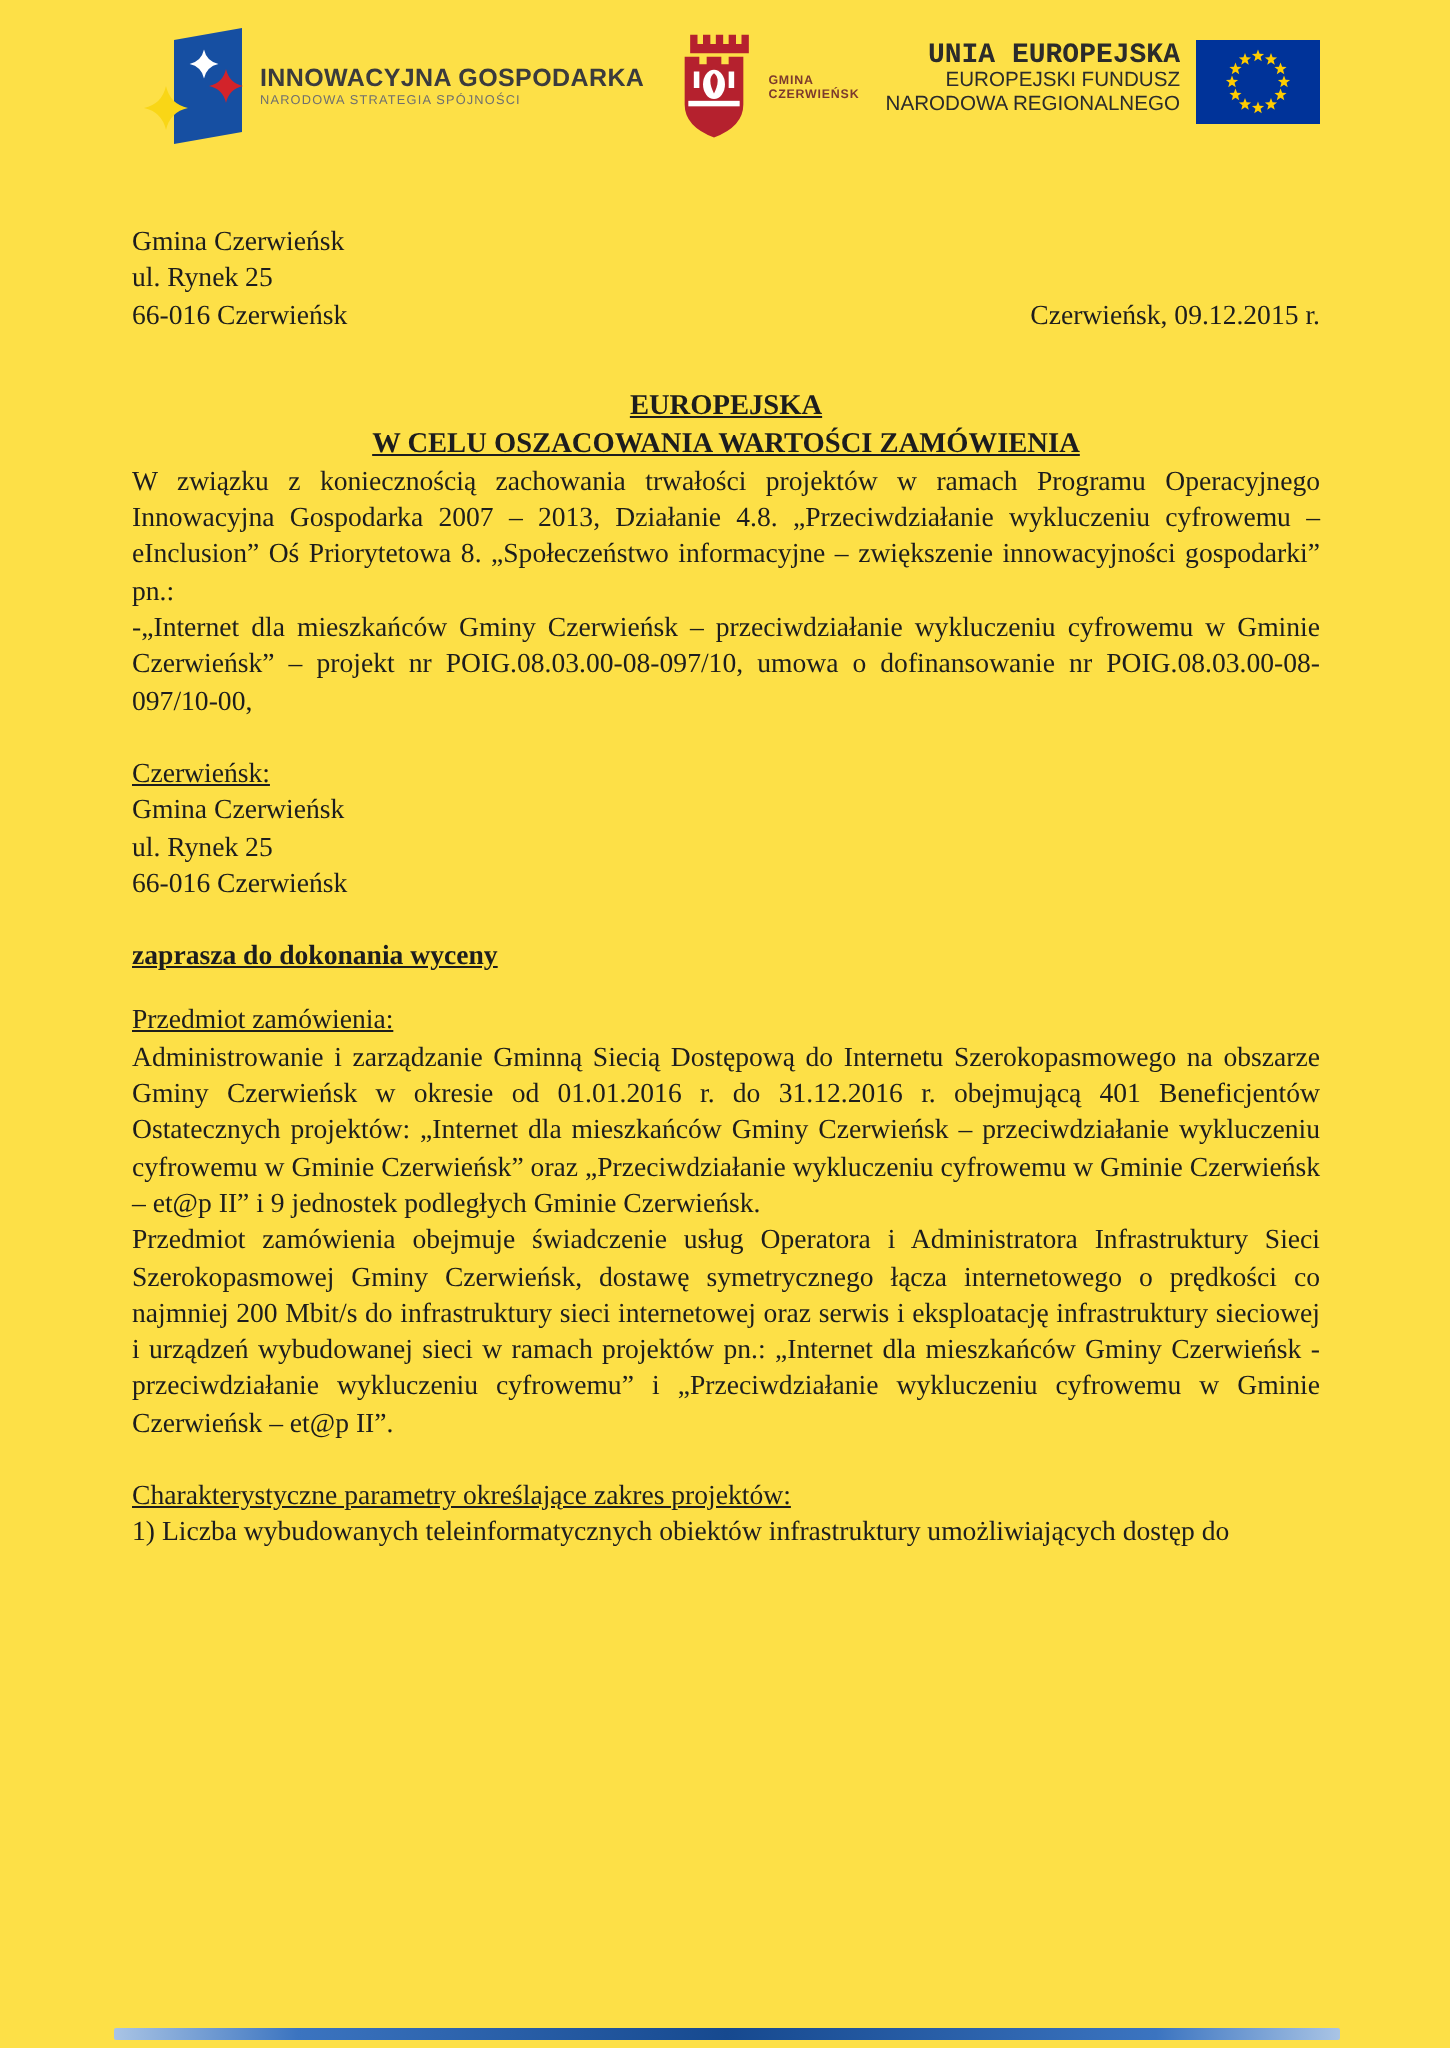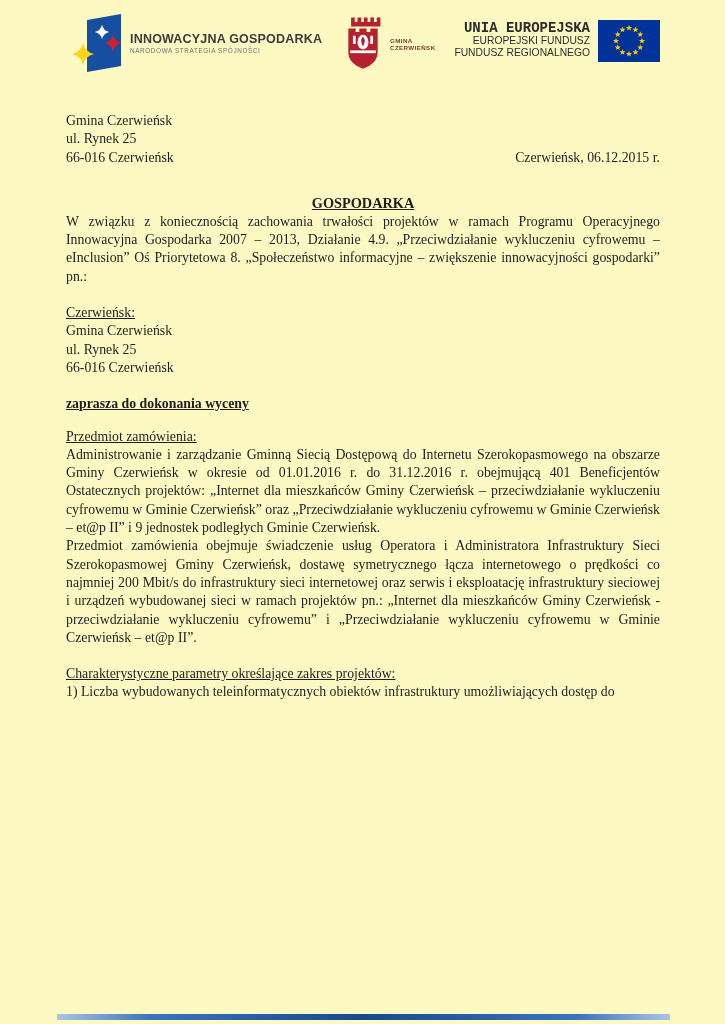--- a/index.html
+++ b/index.html
@@ -1,20 +1,20 @@
 <!DOCTYPE html>
 <html lang="pl"><head>
 <meta charset="utf-8">
 <style>
   html,body{margin:0;padding:0;background:#ffffff;}
   .page{
     position:relative;
     width:725px;height:1024px;
     margin:0 auto;
-    background:#fef9c3;
+    background:#fde047;
     font-family:"Liberation Serif","DejaVu Serif",serif;
     font-size:13.8px;line-height:18.3px;color:#1d1d1d;
     box-sizing:border-box;
     padding:10px 65px 0 66px;
     overflow:hidden;
   }
   
   .logos{display:flex;justify-content:space-between;align-items:flex-start;height:70px;margin-bottom:32px;}
   .logo-poig{display:flex;align-items:center;gap:6px;}
   .poig-title{font-family:"Liberation Sans","DejaVu Sans",sans-serif;font-weight:bold;font-size:12.5px;line-height:14px;color:#3b3b3d;letter-spacing:.2px;}
@@ -77,21 +77,21 @@
       <div class="crest-text">
         <div>GMINA</div>
         <div>CZERWIEŃSK</div>
       </div>
     </div>
 
     <div class="logo-eu">
       <div class="eu-text">
         <div class="eu-bold">UNIA EUROPEJSKA</div>
         <div>EUROPEJSKI FUNDUSZ</div>
-        <div>FUNDUSZ REGIONALNEGO</div>
+        <div>NARODOWA REGIONALNEGO</div>
       </div>
       <svg width="62" height="42" viewBox="0 0 62 42" aria-hidden="true">
         <defs>
           <polygon id="eustar" fill="#ffcc00" points="0,-3.2 0.79,-1.09 3.04,-0.99 1.28,0.42 1.88,2.59 0,1.35 -1.88,2.59 -1.28,0.42 -3.04,-0.99 -0.79,-1.09"></polygon>
         </defs>
         <rect width="62" height="42" fill="#003399"></rect>
         <use href="#eustar" x="31" y="8"></use>
         <use href="#eustar" x="37.5" y="9.74"></use>
         <use href="#eustar" x="42.26" y="14.5"></use>
         <use href="#eustar" x="44" y="21"></use>
@@ -106,29 +106,31 @@
       </svg>
     </div>
   </header>
 
   <div class="sender-row">
     <div>
       <div>Gmina Czerwieńsk</div>
       <div>ul. Rynek 25</div>
       <div>66-016 Czerwieńsk</div>
     </div>
-    <div class="dateline">Czerwieńsk, 06.12.2015 r.</div>
+    <div class="dateline">Czerwieńsk, 09.12.2015 r.</div>
   </div>
 
 
   <div class="doc-title">
-    <div class="t-line">GOSPODARKA</div>
+    <div class="t-line">EUROPEJSKA</div>
+    <div class="t-line">W CELU OSZACOWANIA WARTOŚCI ZAMÓWIENIA</div>
   </div>
 
-  <p class="just mt-par">W związku z koniecznością zachowania trwałości projektów w ramach Programu Operacyjnego Innowacyjna Gospodarka 2007 – 2013, Działanie 4.9. „Przeciwdziałanie wykluczeniu cyfrowemu – eInclusion” Oś Priorytetowa 8. „Społeczeństwo informacyjne – zwiększenie innowacyjności gospodarki” pn.:</p>
+  <p class="just mt-par">W związku z koniecznością zachowania trwałości projektów w ramach Programu Operacyjnego Innowacyjna Gospodarka 2007 – 2013, Działanie 4.8. „Przeciwdziałanie wykluczeniu cyfrowemu – eInclusion” Oś Priorytetowa 8. „Społeczeństwo informacyjne – zwiększenie innowacyjności gospodarki” pn.:</p>
+  <p class="just">-„Internet dla mieszkańców Gminy Czerwieńsk – przeciwdziałanie wykluczeniu cyfrowemu w Gminie Czerwieńsk” – projekt nr POIG.08.03.00-08-097/10, umowa o dofinansowanie nr POIG.08.03.00-08-097/10-00,</p>
 
   <div class="buyer">
     <div class="heading-u">Czerwieńsk:</div>
     <div>Gmina Czerwieńsk</div>
     <div>ul. Rynek 25</div>
     <div>66-016 Czerwieńsk</div>
   </div>
 
   <div class="invitation">zaprasza do dokonania wyceny</div>
 

